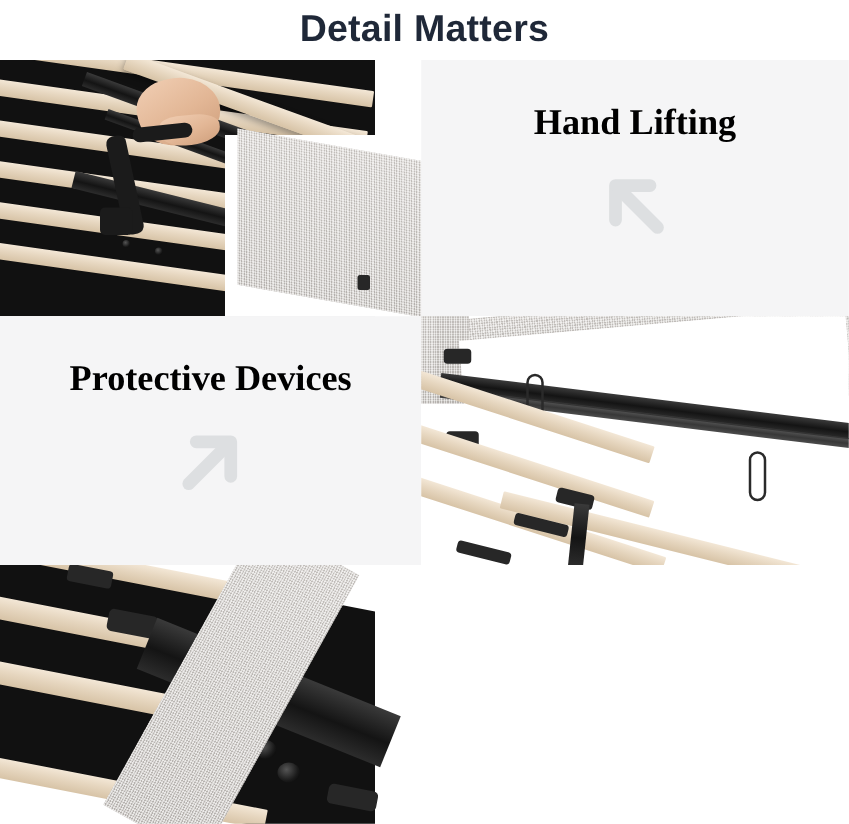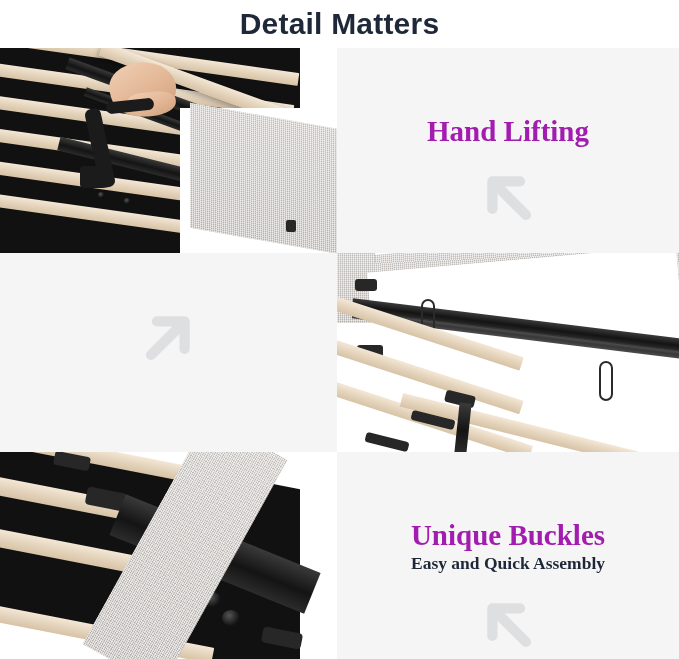--- a/index.html
+++ b/index.html
@@ -52,25 +52,24 @@
     background: #f5f5f6;
     display: flex;
     flex-direction: column;
     align-items: center;
     padding-top: 34px;
   }
   .panel-heading {
     font-family: "Liberation Serif", serif;
     font-weight: bold;
     font-size: 29px;
-    color: #a21caf;
+    color: #000000;
     line-height: 1.12;
     text-align: center;
     white-space: nowrap;
-    margin-top: 33px;
   }
   .panel-sub {
     font-family: "Liberation Serif", serif;
     font-weight: bold;
     font-size: 17.5px;
     color: #1e2738;
     line-height: 1.2;
     text-align: center;
     margin-top: 2px;
     white-space: nowrap;
@@ -186,20 +185,21 @@
         <svg viewBox="0 0 100 100" aria-hidden="true">
           <g fill="none" stroke="#dddfe1" stroke-width="17" stroke-linecap="round" stroke-linejoin="round">
             <path d="M24 70 L24 24 L70 24"></path>
             <path d="M26 26 L80 80"></path>
           </g>
         </svg>
       </div>
     </div>
 
     <div class="cell text-panel">
+      <div class="panel-heading">Protective Devices</div>
       <div class="arrow-wrap">
         <svg viewBox="0 0 100 100" aria-hidden="true">
           <g fill="none" stroke="#dddfe1" stroke-width="17" stroke-linecap="round" stroke-linejoin="round">
             <path d="M30 24 L76 24 L76 70"></path>
             <path d="M74 26 L20 80"></path>
           </g>
         </svg>
       </div>
     </div>
 
@@ -252,27 +252,15 @@
         <div class="hole" style="left:168px;top:110px;width:13px;height:9px;"></div>
         <div class="hole" style="left:188px;top:130px;width:11px;height:8px;"></div>
         <div class="bolt" style="left:204px;top:140px;width:17px;height:15px;"></div>
         <div class="bolt" style="left:222px;top:158px;width:18px;height:16px;"></div>
         <div class="strap" style="left:166px;top:82px;width:22px;height:26px;border-radius:3px;"></div>
 
         <div class="fabric" style="left:140px;top:-30px;width:90px;height:260px;transform:rotate(29deg);"></div>
       </div>
     </div>
 
-    <div class="cell text-panel">
-      <div class="panel-heading">Unique Buckles</div>
-      <div class="panel-sub">Easy and Quick Assembly</div>
-      <div class="arrow-wrap">
-        <svg viewBox="0 0 100 100" aria-hidden="true">
-          <g fill="none" stroke="#dddfe1" stroke-width="17" stroke-linecap="round" stroke-linejoin="round">
-            <path d="M24 70 L24 24 L70 24"></path>
-            <path d="M26 26 L80 80"></path>
-          </g>
-        </svg>
-      </div>
-    </div>
 
   </div>
 </div>
 
 </body></html>

